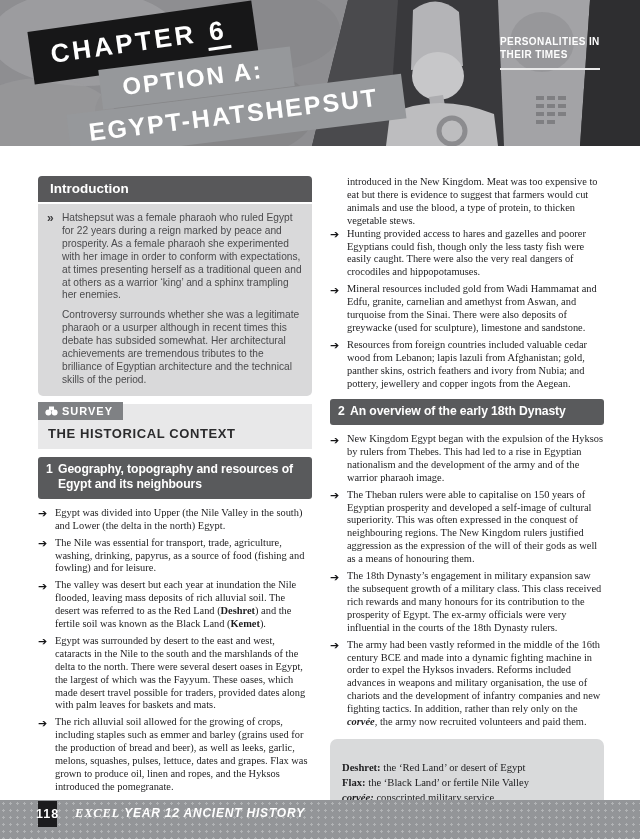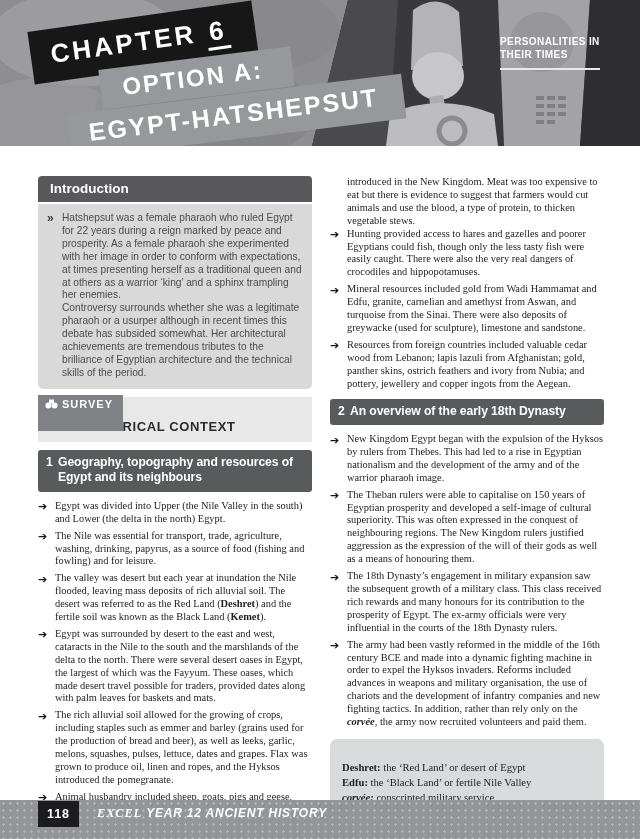--- a/index.html
+++ b/index.html
@@ -35,27 +35,27 @@
   .col { width:274px; flex:0 0 274px; }
 
   
   .intro-head { background:#58585a; color:#fff; font-weight:bold; font-size:13.5px;
     padding:5px 12px 6px 12px; border-radius:4px 4px 0 0; margin-bottom:2px; }
   .intro-body { background:#d9d9da; border-radius:0 0 5px 5px; padding:8px 10px 9px 9px;
     color:#4b4b4d; font-size:10.2px; line-height:12.9px; }
   .intro-p.first { display:flex; }
   .intro-p.first .chev { flex:0 0 15px; font-weight:bold; font-size:12px; color:#3f3f41; line-height:12.9px; }
   .intro-p.first p { flex:1; }
-  .intro-p.rest { margin-left:15px; }
+  .intro-p.rest { margin-left:15px; margin-top:7px; }
 
   
   .survey-banner { position:relative; background:#e8e8e9; margin-top:8px;
     padding:22px 10px 8px 10px; }
   .survey-chip { position:absolute; left:0; top:-2px; background:#7f8184; color:#fff;
-    font-weight:bold; font-size:11px; letter-spacing:1px; padding:3px 10px 21px 7px;
+    font-weight:bold; font-size:11px; letter-spacing:1px; padding:3px 10px 3px 7px;
     display:flex; align-items:center; gap:4px; }
   .survey-title { font-weight:bold; font-size:13px; color:#2b2b2d; letter-spacing:0.6px; }
 
   
   .sec-header { background:#595a5c; color:#fff; border-radius:3px;
     padding:5px 6px 6px 8px; margin:8px 0 8px 0; display:flex;
     font-weight:bold; font-size:12.2px; line-height:15.5px; letter-spacing:-0.1px; }
   .sec-num { flex:0 0 12px; }
   .sec-title { flex:1; }
 
@@ -68,21 +68,21 @@
   p.cont { margin-left:17px; }
 
   
   .def-box { background:#d9dadb; border-radius:7px; padding:21px 12px 7px 12px; margin-top:10px; }
   .def-box p { font-family:"Liberation Serif", serif; font-size:10.6px; line-height:15px; color:#1d1d1f; }
 
   
   footer { position:absolute; left:0; right:0; bottom:0; height:39px; background:#939598;
     background-image:radial-gradient(circle, rgba(255,255,255,0.28) 1px, transparent 1.3px);
     background-size:7px 7px; display:flex; align-items:flex-start; }
-  .pagenum { margin-left:38px; margin-top:1px; width:41px; height:26px; background:#1c1c1e;
+  .pagenum { margin-left:38px; margin-top:1px; width:19px; height:26px; background:#1c1c1e;
     color:#fff; font-weight:bold; font-size:12.5px; display:flex; align-items:center;
     justify-content:center; letter-spacing:1px; }
   .brand { margin-left:18px; margin-top:6px; color:#fff; font-size:12px; letter-spacing:0.8px; }
   .brand-i { font-family:"Liberation Serif", serif; font-weight:bold; font-style:italic; font-size:12.5px; }
   .brand-r { font-weight:bold;font-style:italic; }
 </style>
 </head>
 <body>
 
 <div class="page">
@@ -233,21 +233,21 @@
             <span class="bt"><span>The 18th Dynasty’s engagement in military expansion saw the subsequent growth of a military class. This class received rich rewards and many honours for its contribution to the prosperity of Egypt. The ex-army officials were very influential in the courts of the 18th Dynasty rulers.</span></span>
           </li>
         <li>
             <span class="arr">➔</span>
             <span class="bt"><span>The army had been vastly reformed in the middle of the 16th century BCE and made into a dynamic fighting machine in order to expel the Hyksos invaders. Reforms included advances in weapons and military organisation, the use of chariots and the development of infantry companies and new fighting tactics. In addition, rather than rely only on the </span><span style="font-weight: bold; font-style: italic;">corvée</span><span>, the army now recruited volunteers and paid them.</span></span>
           </li>
       </ul>
 
       <div class="def-box">
         <p><span style="font-weight: bold;">Deshret:</span><span> the ‘Red Land’ or desert of Egypt</span></p>
-        <p><span style="font-weight: bold;">Edfu:</span><span> the ‘Black Land’ or fertile Nile Valley</span></p>
+        <p><span style="font-weight: bold;">Flax:</span><span> the ‘Black Land’ or fertile Nile Valley</span></p>
         <p><span style="font-weight: bold; font-style: italic;">corvée:</span><span> conscripted military service</span></p>
       </div>
     </section>
   </main>
 
   <footer>
     <div class="pagenum">118</div>
     <div class="brand">
       <span class="brand-i">EXCEL</span>
       <span class="brand-r">YEAR 12 ANCIENT HISTORY</span>

